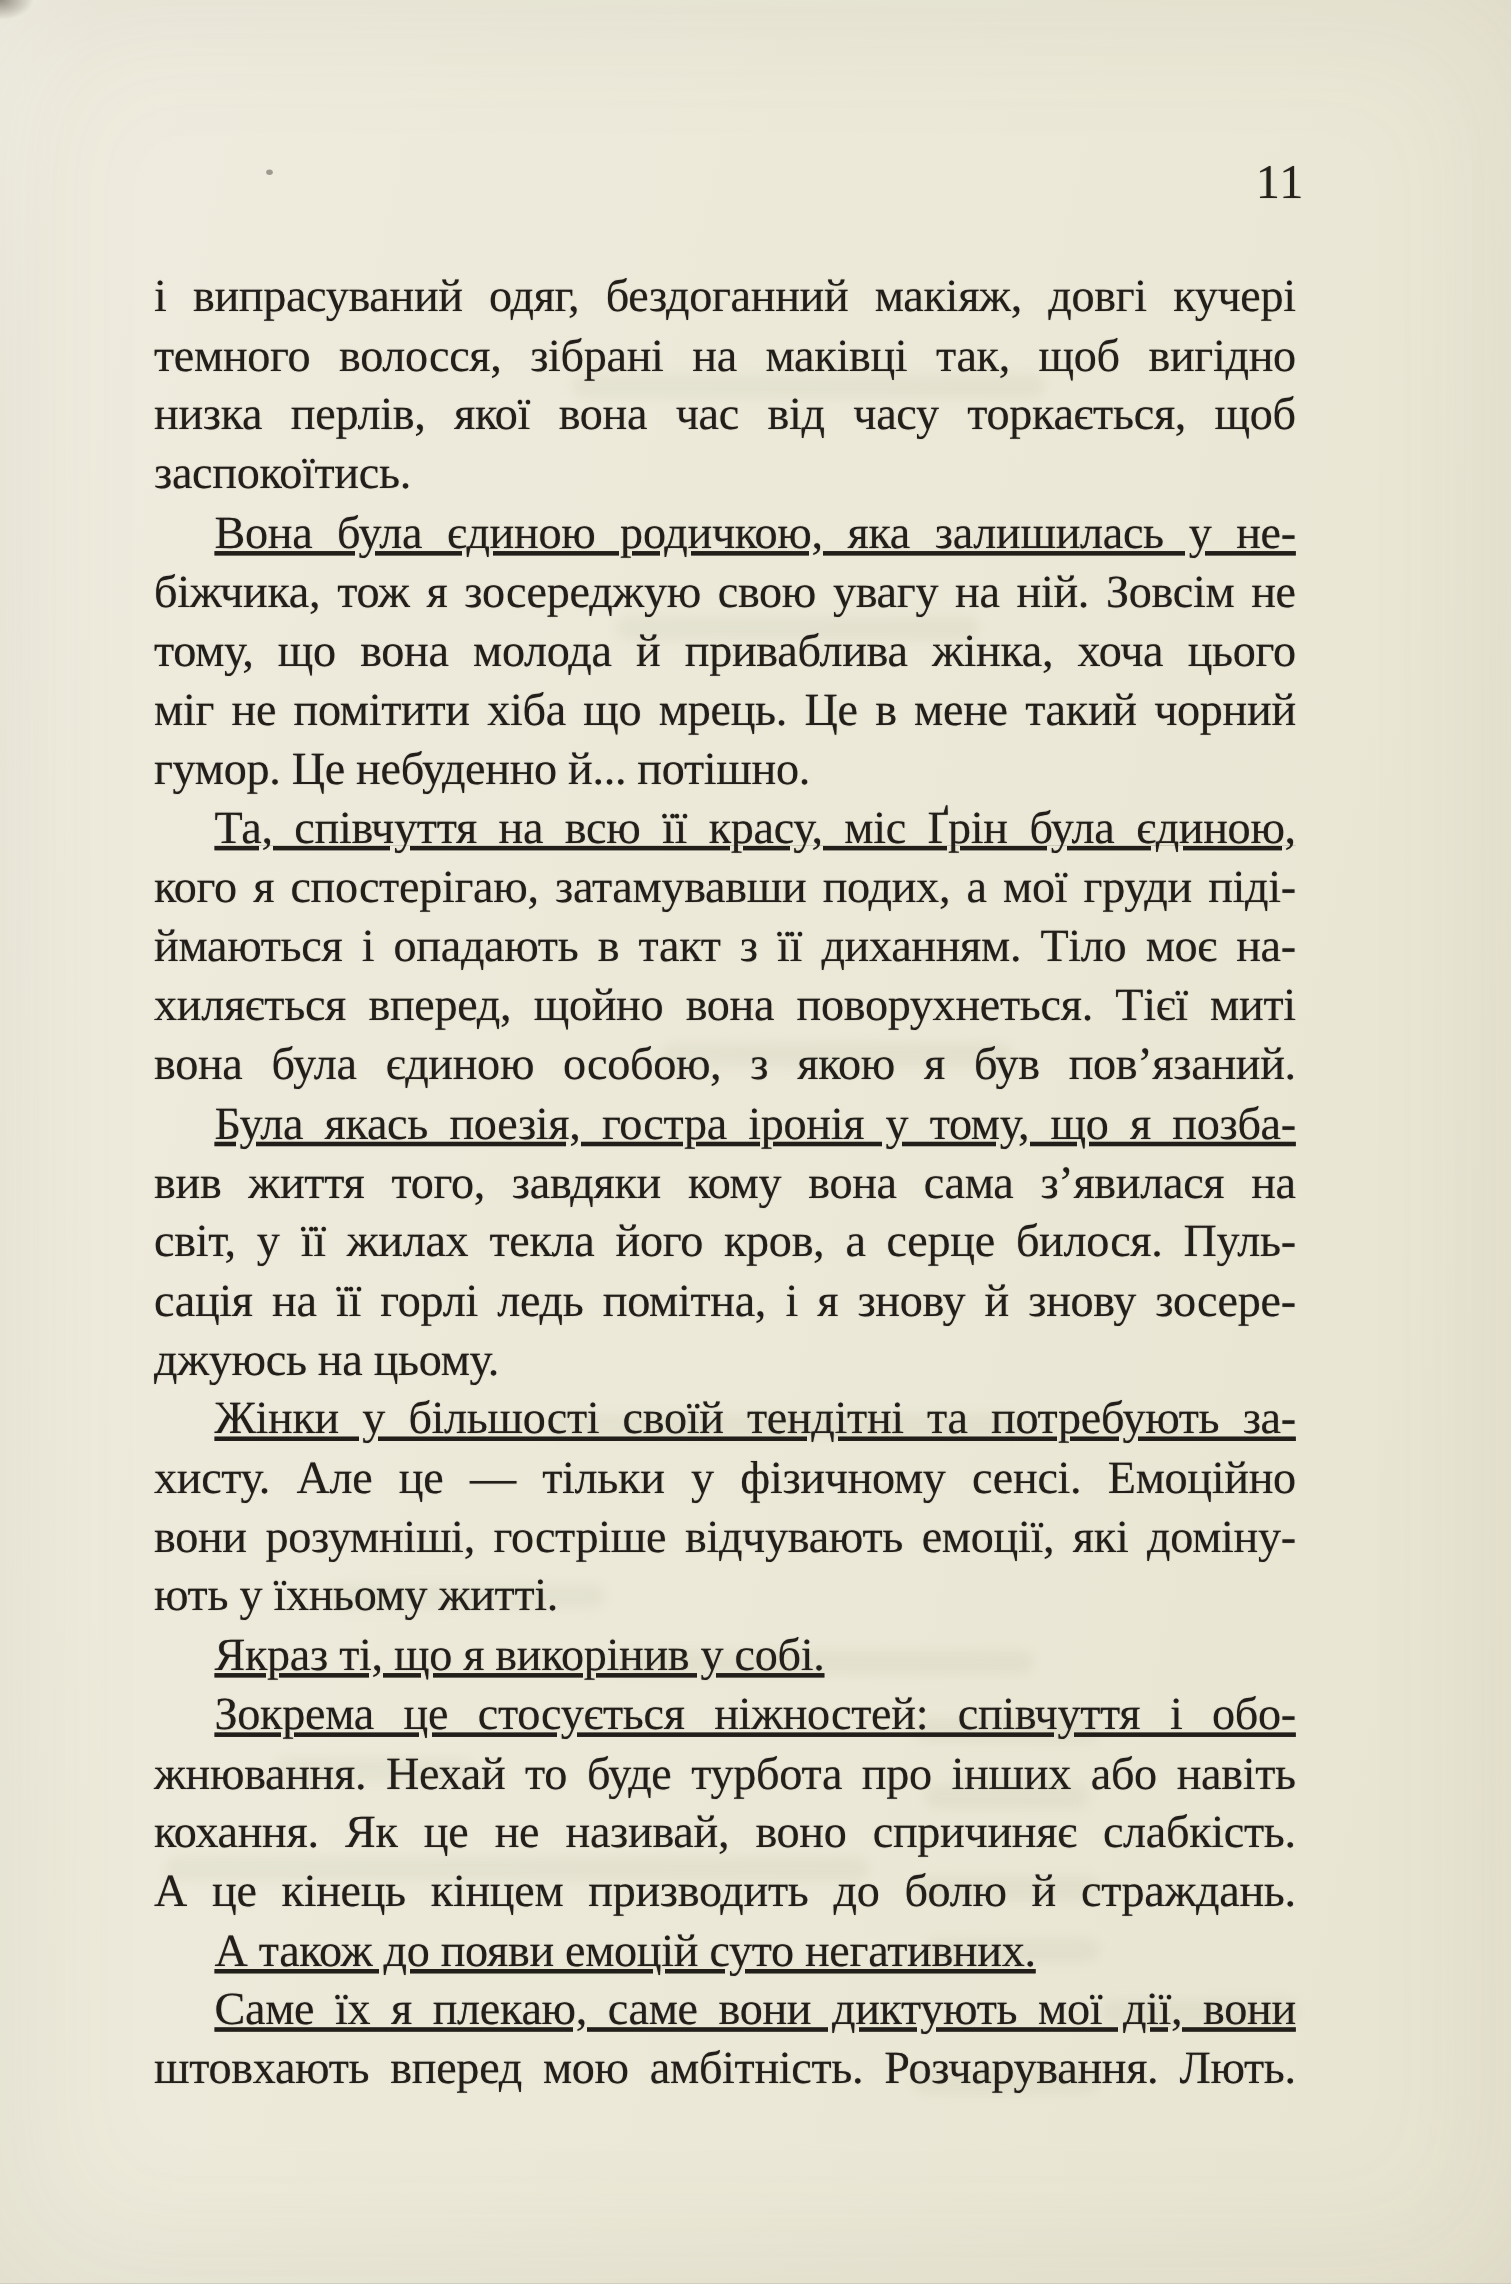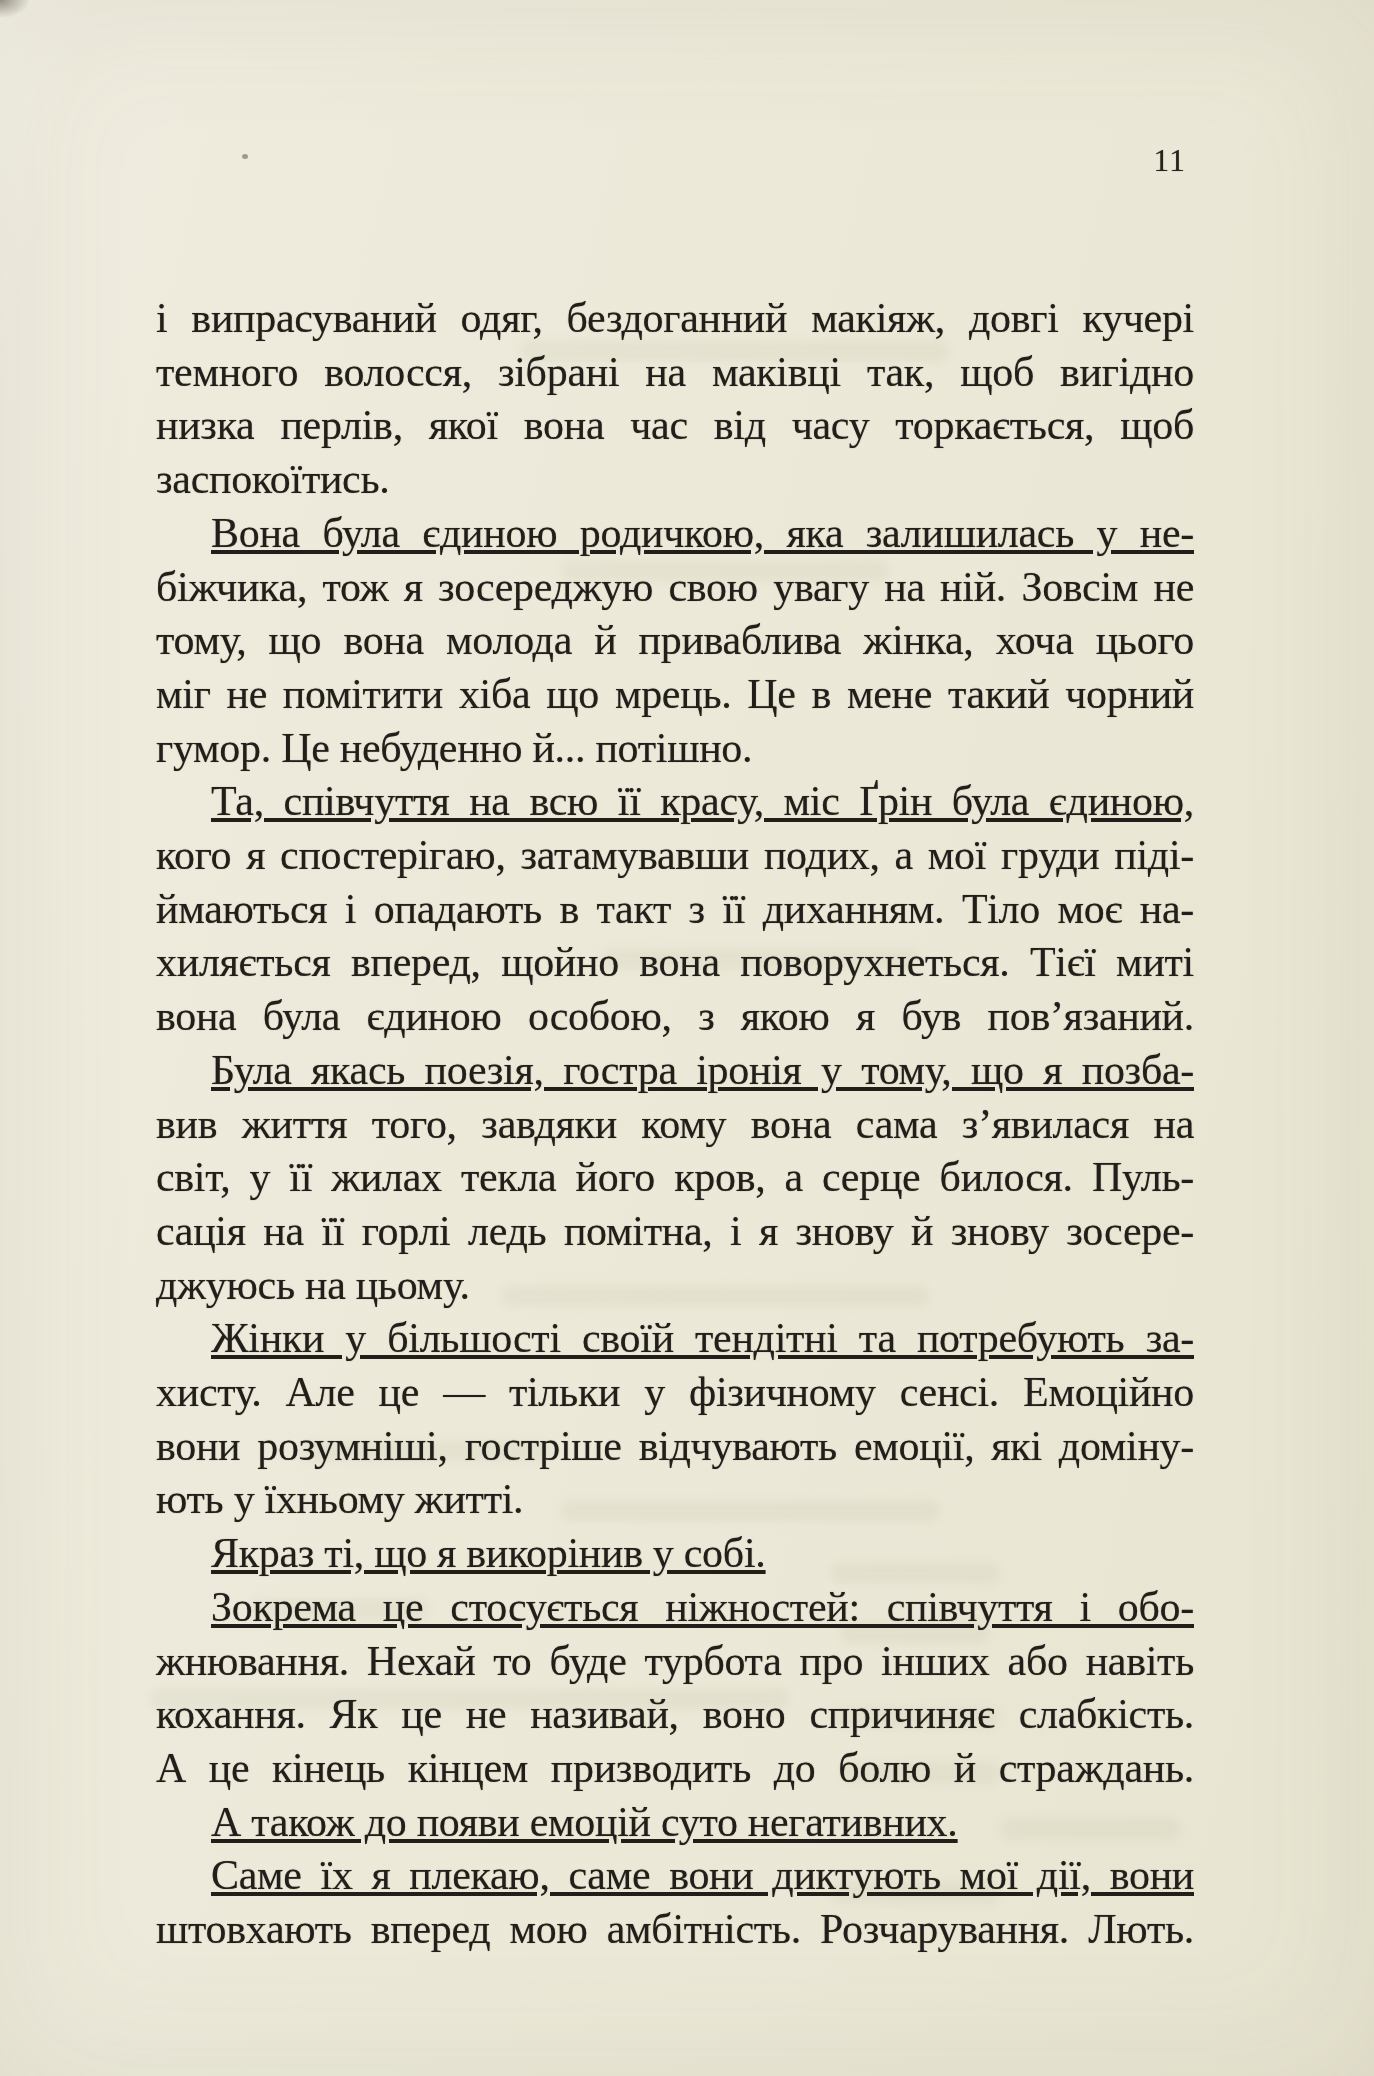--- a/index.html
+++ b/index.html
@@ -21,30 +21,29 @@
   .corner-shade {
     position: absolute; left: 0; top: 0; width: 30px; height: 18px;
     background: radial-gradient(ellipse at top left, rgba(60,55,45,0.5), rgba(60,55,45,0) 72%);
   }
   .ink-speck {
     position: absolute; left: 242px; top: 154px; width: 6px; height: 5px;
     border-radius: 50%; background: rgba(92, 88, 74, 0.55);
   }
   .page-number {
     position: absolute; top: 144px; right: 188px;
-    font-size: 32px; line-height: 1; letter-spacing: 1px;
+    font-size: 44px; line-height: 1; letter-spacing: 1px;
     color: #26231d;
     text-shadow: 0 0 1px rgba(38,35,29,0.5);
   }
   .text-block {
-    position: absolute; left: 156px; top: 244px; width: 1038px;
+    position: absolute; left: 140px; top: 244px; width: 1038px;
     font-size: 42px; line-height: 53.7px; letter-spacing: -0.3px;
     text-align: justify;
     text-shadow: 0 0 1px rgba(34,31,26,0.55);
-    margin-top: 48px;
   }
   .line { text-align-last: justify; white-space: normal; }
   .line.end { text-align-last: left; }
   .line.indent { text-indent: 55px; text-decoration: underline; }
   .ghost {
     position: absolute; height: 22px;
     background: #8d9164; opacity: 0.08;
     filter: blur(5px); border-radius: 11px;
     pointer-events: none;
   }

